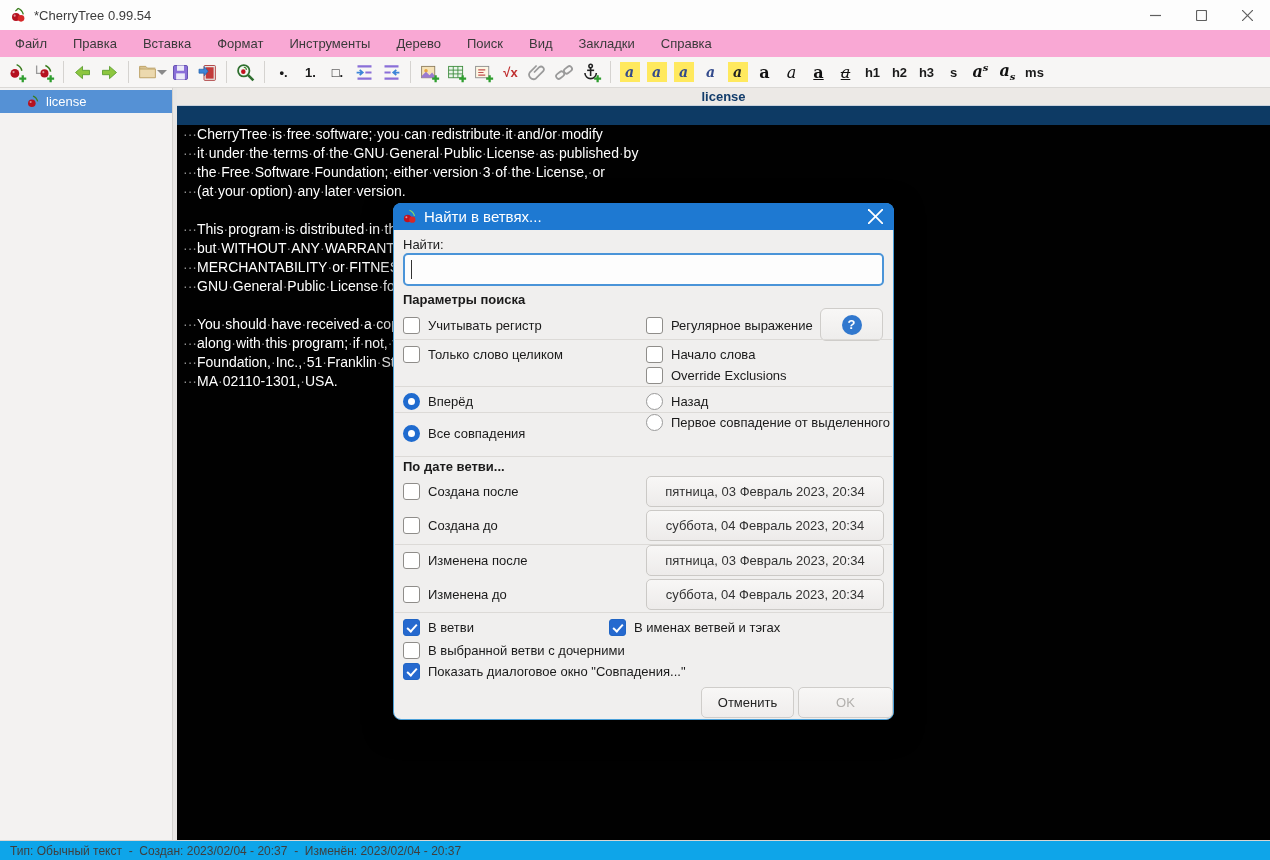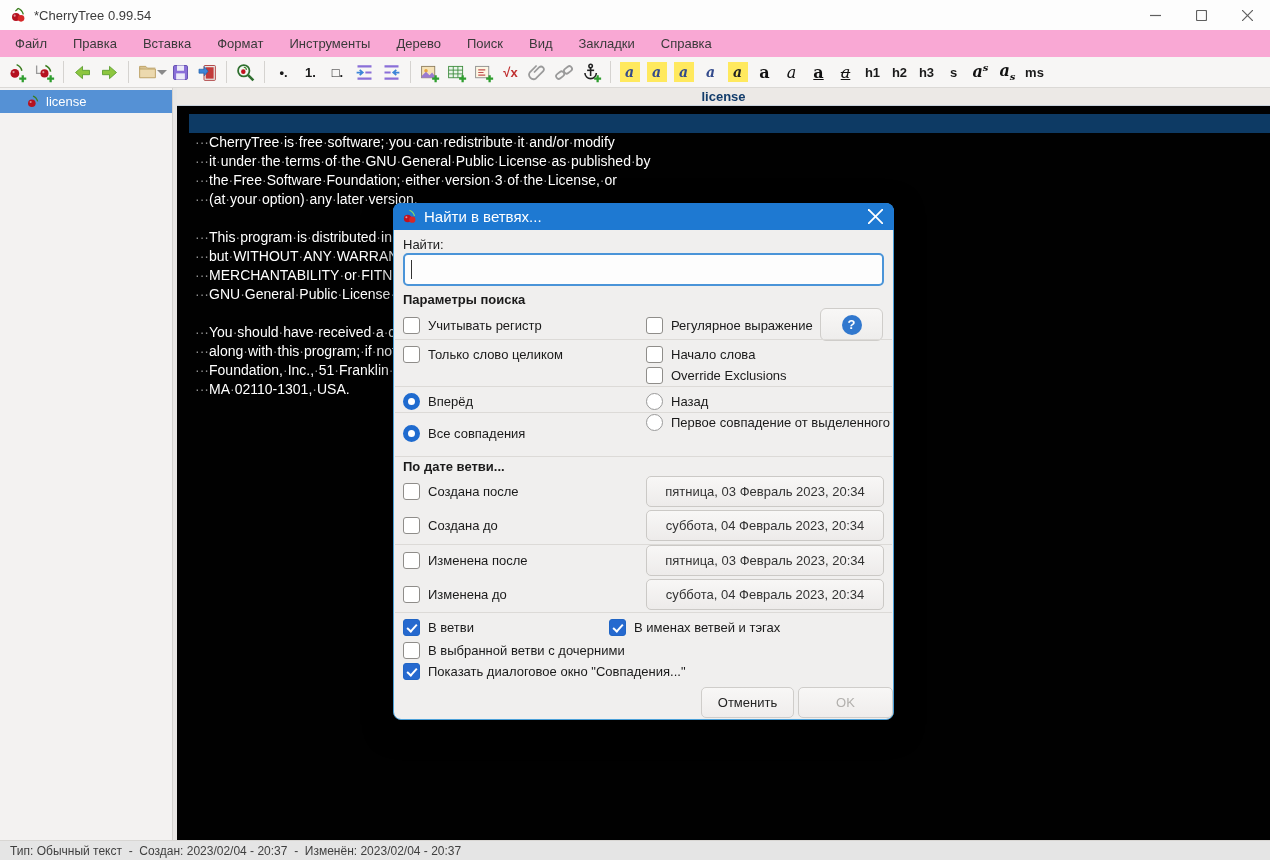--- a/index.html
+++ b/index.html
@@ -38,27 +38,27 @@
   .splitter { position:absolute; top:88px; left:172px; width:5px; bottom:20px; background:#e9e7e5;
               border-left:1px solid #d4d2cf; }
   .tree-row { height:23px; margin-top:2px; background:#5591d5; color:#fff; display:flex;
               align-items:center; padding-left:26px; gap:6px; font-size:13px; }
   .tree-row svg { width:14px; height:14px; }
 
   .editor { position:absolute; top:88px; left:177px; right:0; bottom:20px; background:#010101; }
   .editor-header { height:18px; background:#ece9e6; border-bottom:1px solid #c9d2dc;
                    display:flex; align-items:center; justify-content:center;
                    font-size:13px; font-weight:bold; color:#123c6b; }
-  .editor-lines { padding-top:8px;margin-left:12px; }
+  .editor-lines { padding-top:0; }
   .line { height:19px; line-height:19px; font-size:14px; color:#fff; padding-left:6px;
           white-space:pre; }
   .line.current { background:#0d3a64; }
   .ws { color:#8f8f8f; }
 
-  .statusbar { position:absolute; bottom:0; left:0; right:0; height:20px; background:#e5e5e5;
+  .statusbar { position:absolute; bottom:0; left:0; right:0; height:20px; background:#0ea5e9;
                border-top:1px solid #d8d6d3; display:flex; align-items:center; padding-left:10px;
                font-size:12px; color:#3f3f3f; white-space:pre; }
 
   
   .dialog { position:absolute; left:393px; top:203px; width:501px; height:517px;
             background:#f0efee; border:1px solid #4ba0d8; border-radius:8px;
             box-shadow:0 8px 28px rgba(0,0,0,.55); z-index:50; font-size:13px; color:#1a1a1a; }
   .dialog-titlebar { position:absolute; top:-1px; left:-1px; right:-1px; height:27px;
             background:#1e79d2; border-radius:8px 8px 0 0; display:flex; align-items:center;
             color:#fff; padding-left:9px; gap:7px; }

